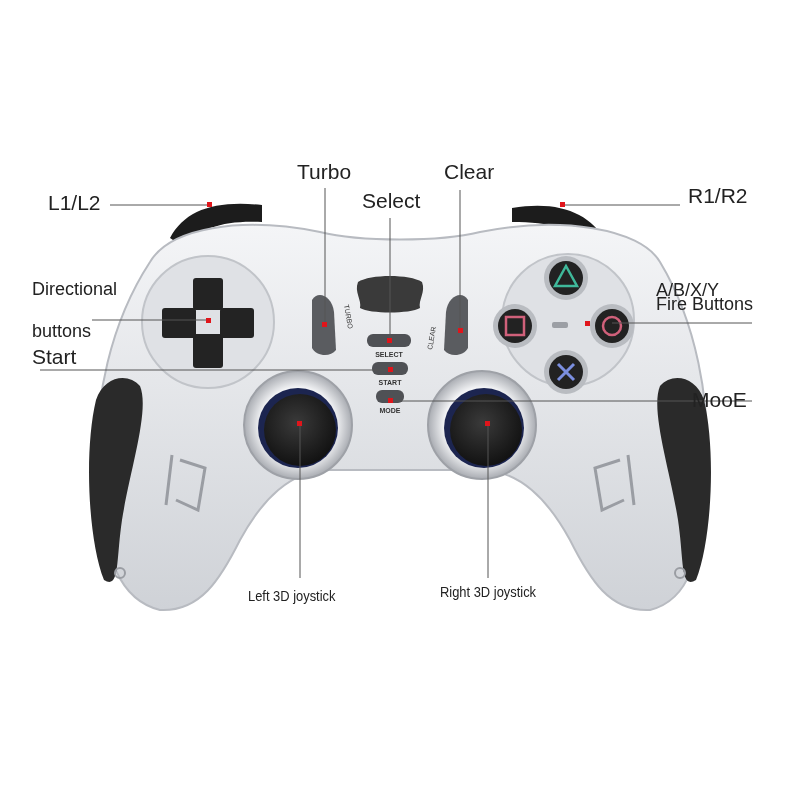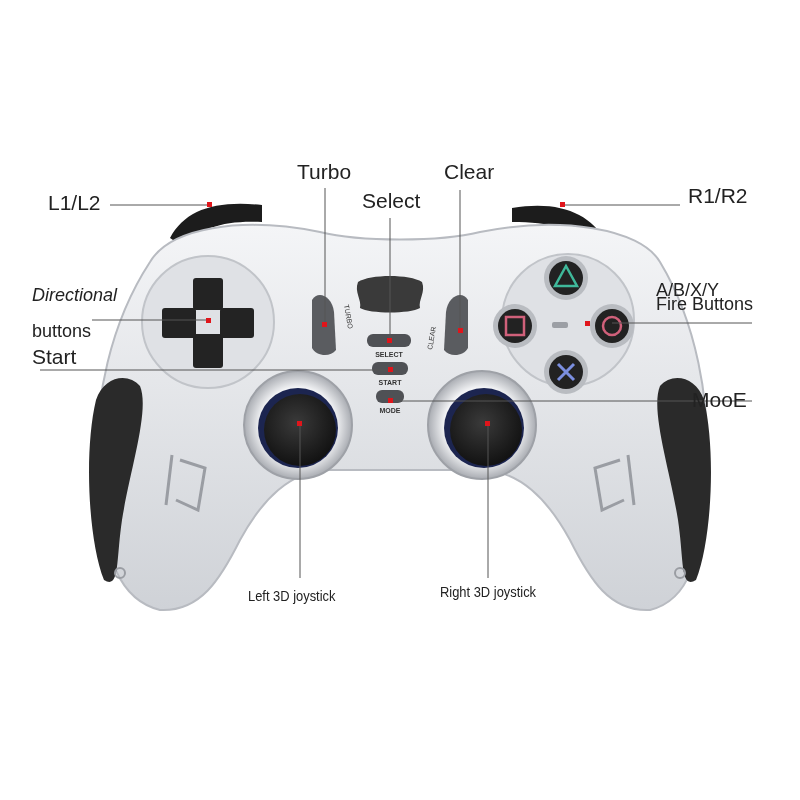--- a/index.html
+++ b/index.html
@@ -130,21 +130,21 @@
       <rect x="485" y="421" width="5" height="5"></rect>
     </g>
   </svg>
 
   
   <div class="lbl big" style="left:48px;top:192px;">L1/L2</div>
   <div class="lbl big" style="left:297px;top:161px;">Turbo</div>
   <div class="lbl big" style="left:362px;top:190px;">Select</div>
   <div class="lbl big" style="left:444px;top:161px;">Clear</div>
   <div class="lbl big" style="left:688px;top:185px;">R1/R2</div>
-  <div class="lbl mid" style="left:32px;top:286px;font-style:italic;">Directional</div>
+  <div class="lbl mid" style="left:32px;top:280px;">Directional</div>
   <div class="lbl mid" style="left:32px;top:322px;">buttons</div>
   <div class="lbl big" style="left:32px;top:346px;">Start</div>
   <div class="lbl two" style="left:656px;top:282px;">A/B/X/Y</div>
   <div class="lbl two" style="left:656px;top:296px;">Fire Buttons</div>
   <div class="lbl big" style="left:692px;top:389px;">MooE</div>
   <div class="lbl small" style="left:248px;top:588px;">Left 3D joystick</div>
   <div class="lbl small" style="left:440px;top:584px;">Right 3D joystick</div>
 </div>
 
 </body></html>

